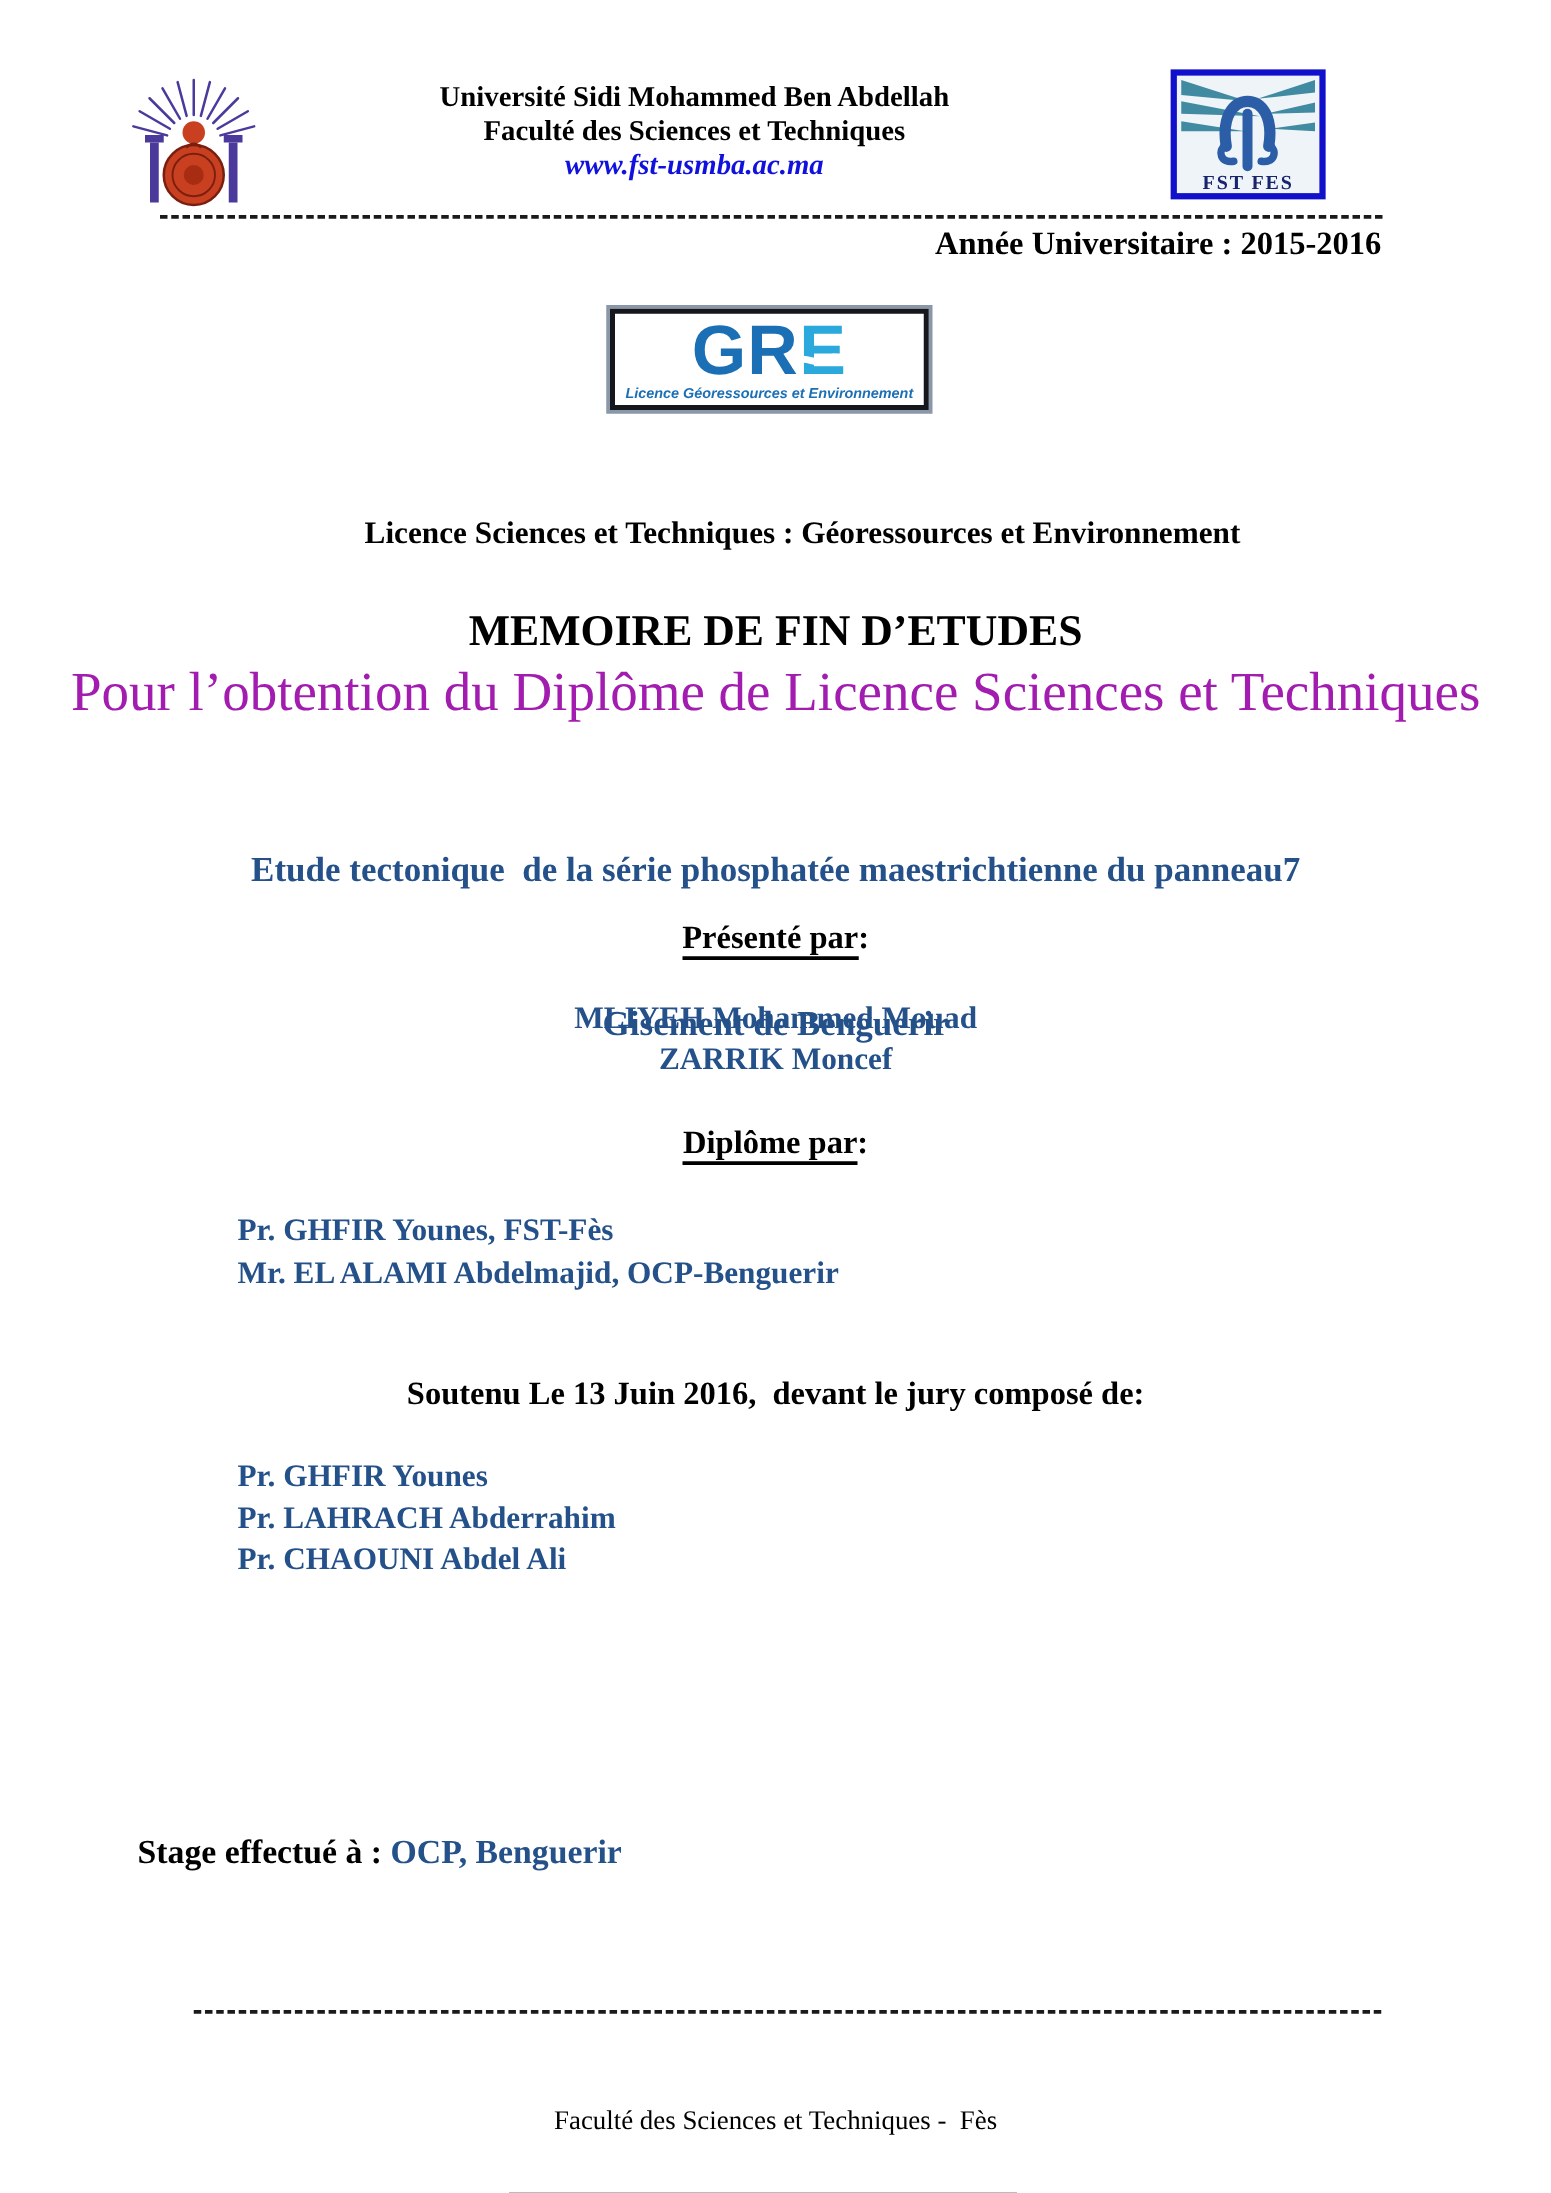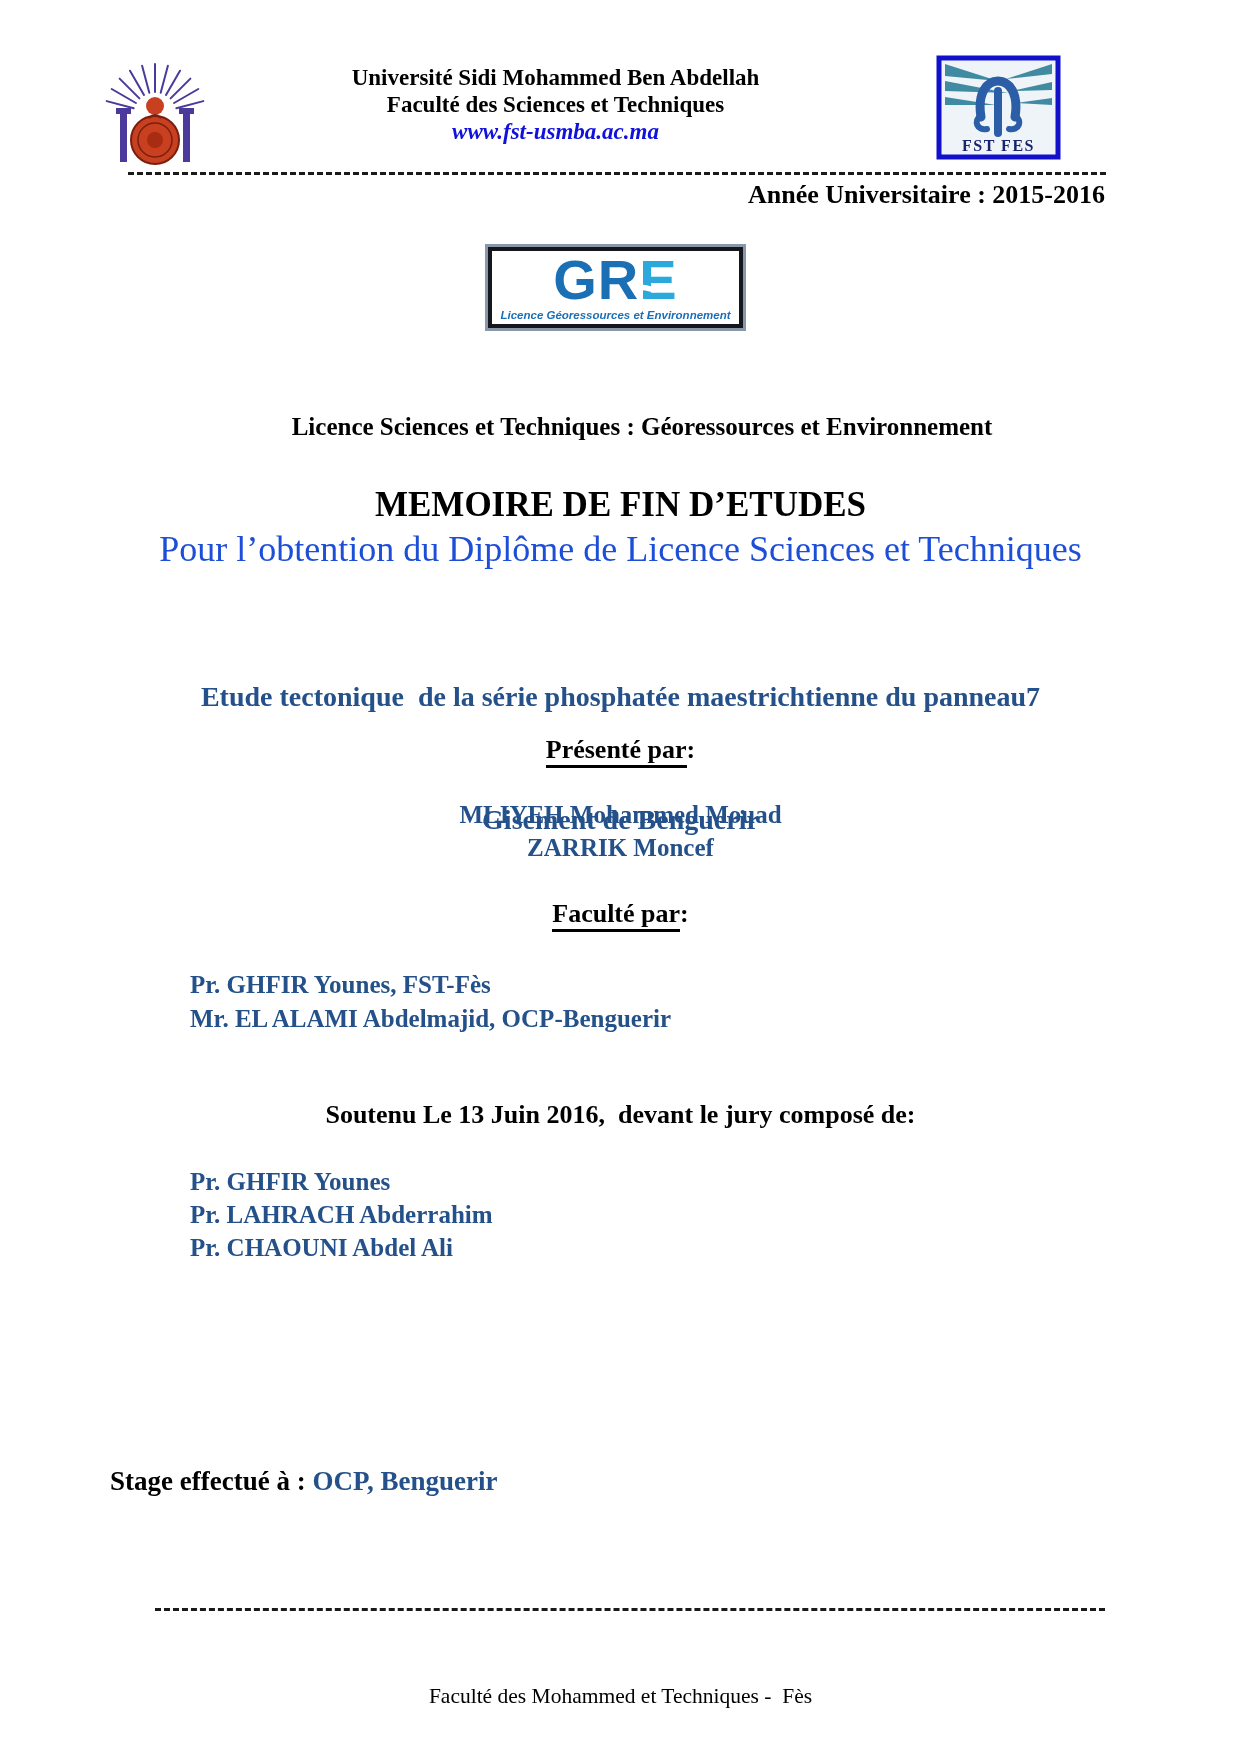--- a/index.html
+++ b/index.html
@@ -38,21 +38,21 @@
   .gre-gr{color:var(--gre-dark-blue,#1B6FB5);}
   .gre-e{color:var(--gre-light-blue,#2BA9DD);}
   .gre-wave{position:absolute;right:-4px;top:27px;}
   .gre-caption{font-family:"Liberation Sans",sans-serif;
                font-weight:bold;font-style:italic;font-size:11.5px;line-height:13px;
                color:var(--gre-dark-blue,#1B6FB5);white-space:nowrap;margin-top:1px;}
 
   
   .program{top:413px;font-weight:bold;font-size:25px;color:#000;padding-left:43px;}
   .memoire{top:485px;font-weight:bold;font-size:35px;color:#000;}
-  .obtention{top:528px;font-size:36px;color:#1d4ed8;}
+  .obtention{top:528px;font-size:44px;color:#a21caf;}
   .thesis{top:594px;font-weight:bold;font-size:28px;line-height:41px;
           color:var(--accent-blue,#24518A);white-space:pre-wrap;}
 
   .section-label{font-weight:bold;font-size:26px;color:#000;}
   .underlined{border-bottom:3px solid #000;padding-bottom:1px;}
   .presente{top:735px;}
   .authors{top:798px;font-weight:bold;font-size:25px;line-height:33px;
            color:var(--accent-blue,#24518A);}
   .encadre{top:899px;}
   .advisors{top:968px;left:190px;font-weight:bold;font-size:25px;line-height:34px;
@@ -158,38 +158,38 @@
 
   <div class="abs centered section-label presente">
     <span class="underlined">Présenté par</span><span>:</span>
   </div>
   <div class="abs centered authors">
     <div>MLIYEH Mohammed Mouad</div>
     <div>ZARRIK Moncef</div>
   </div>
 
   <div class="abs centered section-label encadre">
-    <span class="underlined">Faculté par</span><span>:</span>
+    <span class="underlined">Diplôme par</span><span>:</span>
   </div>
   <div class="abs advisors">
     <div>Pr. GHFIR Younes, FST-Fès</div>
     <div>Mr. EL ALAMI Abdelmajid, OCP-Benguerir</div>
   </div>
 
   <div class="abs centered soutenu">Soutenu Le 13 Juin 2016,  devant le jury composé de:</div>
   <div class="abs jury">
     <div>Pr. GHFIR Younes</div>
     <div>Pr. LAHRACH Abderrahim</div>
     <div>Pr. CHAOUNI Abdel Ali</div>
   </div>
 
   <div class="abs stage">
     <span class="stage-label">Stage effectué à : </span><span class="stage-value">OCP, Benguerir</span>
   </div>
 
   <div class="abs dash2"></div>
   <div class="abs centered footer">
-    <div>Faculté des Mohammed et Techniques -  Fès</div>
+    <div>Faculté des Sciences et Techniques -  Fès</div>
     
     
   </div>
 
 </div>
 
 </body></html>

